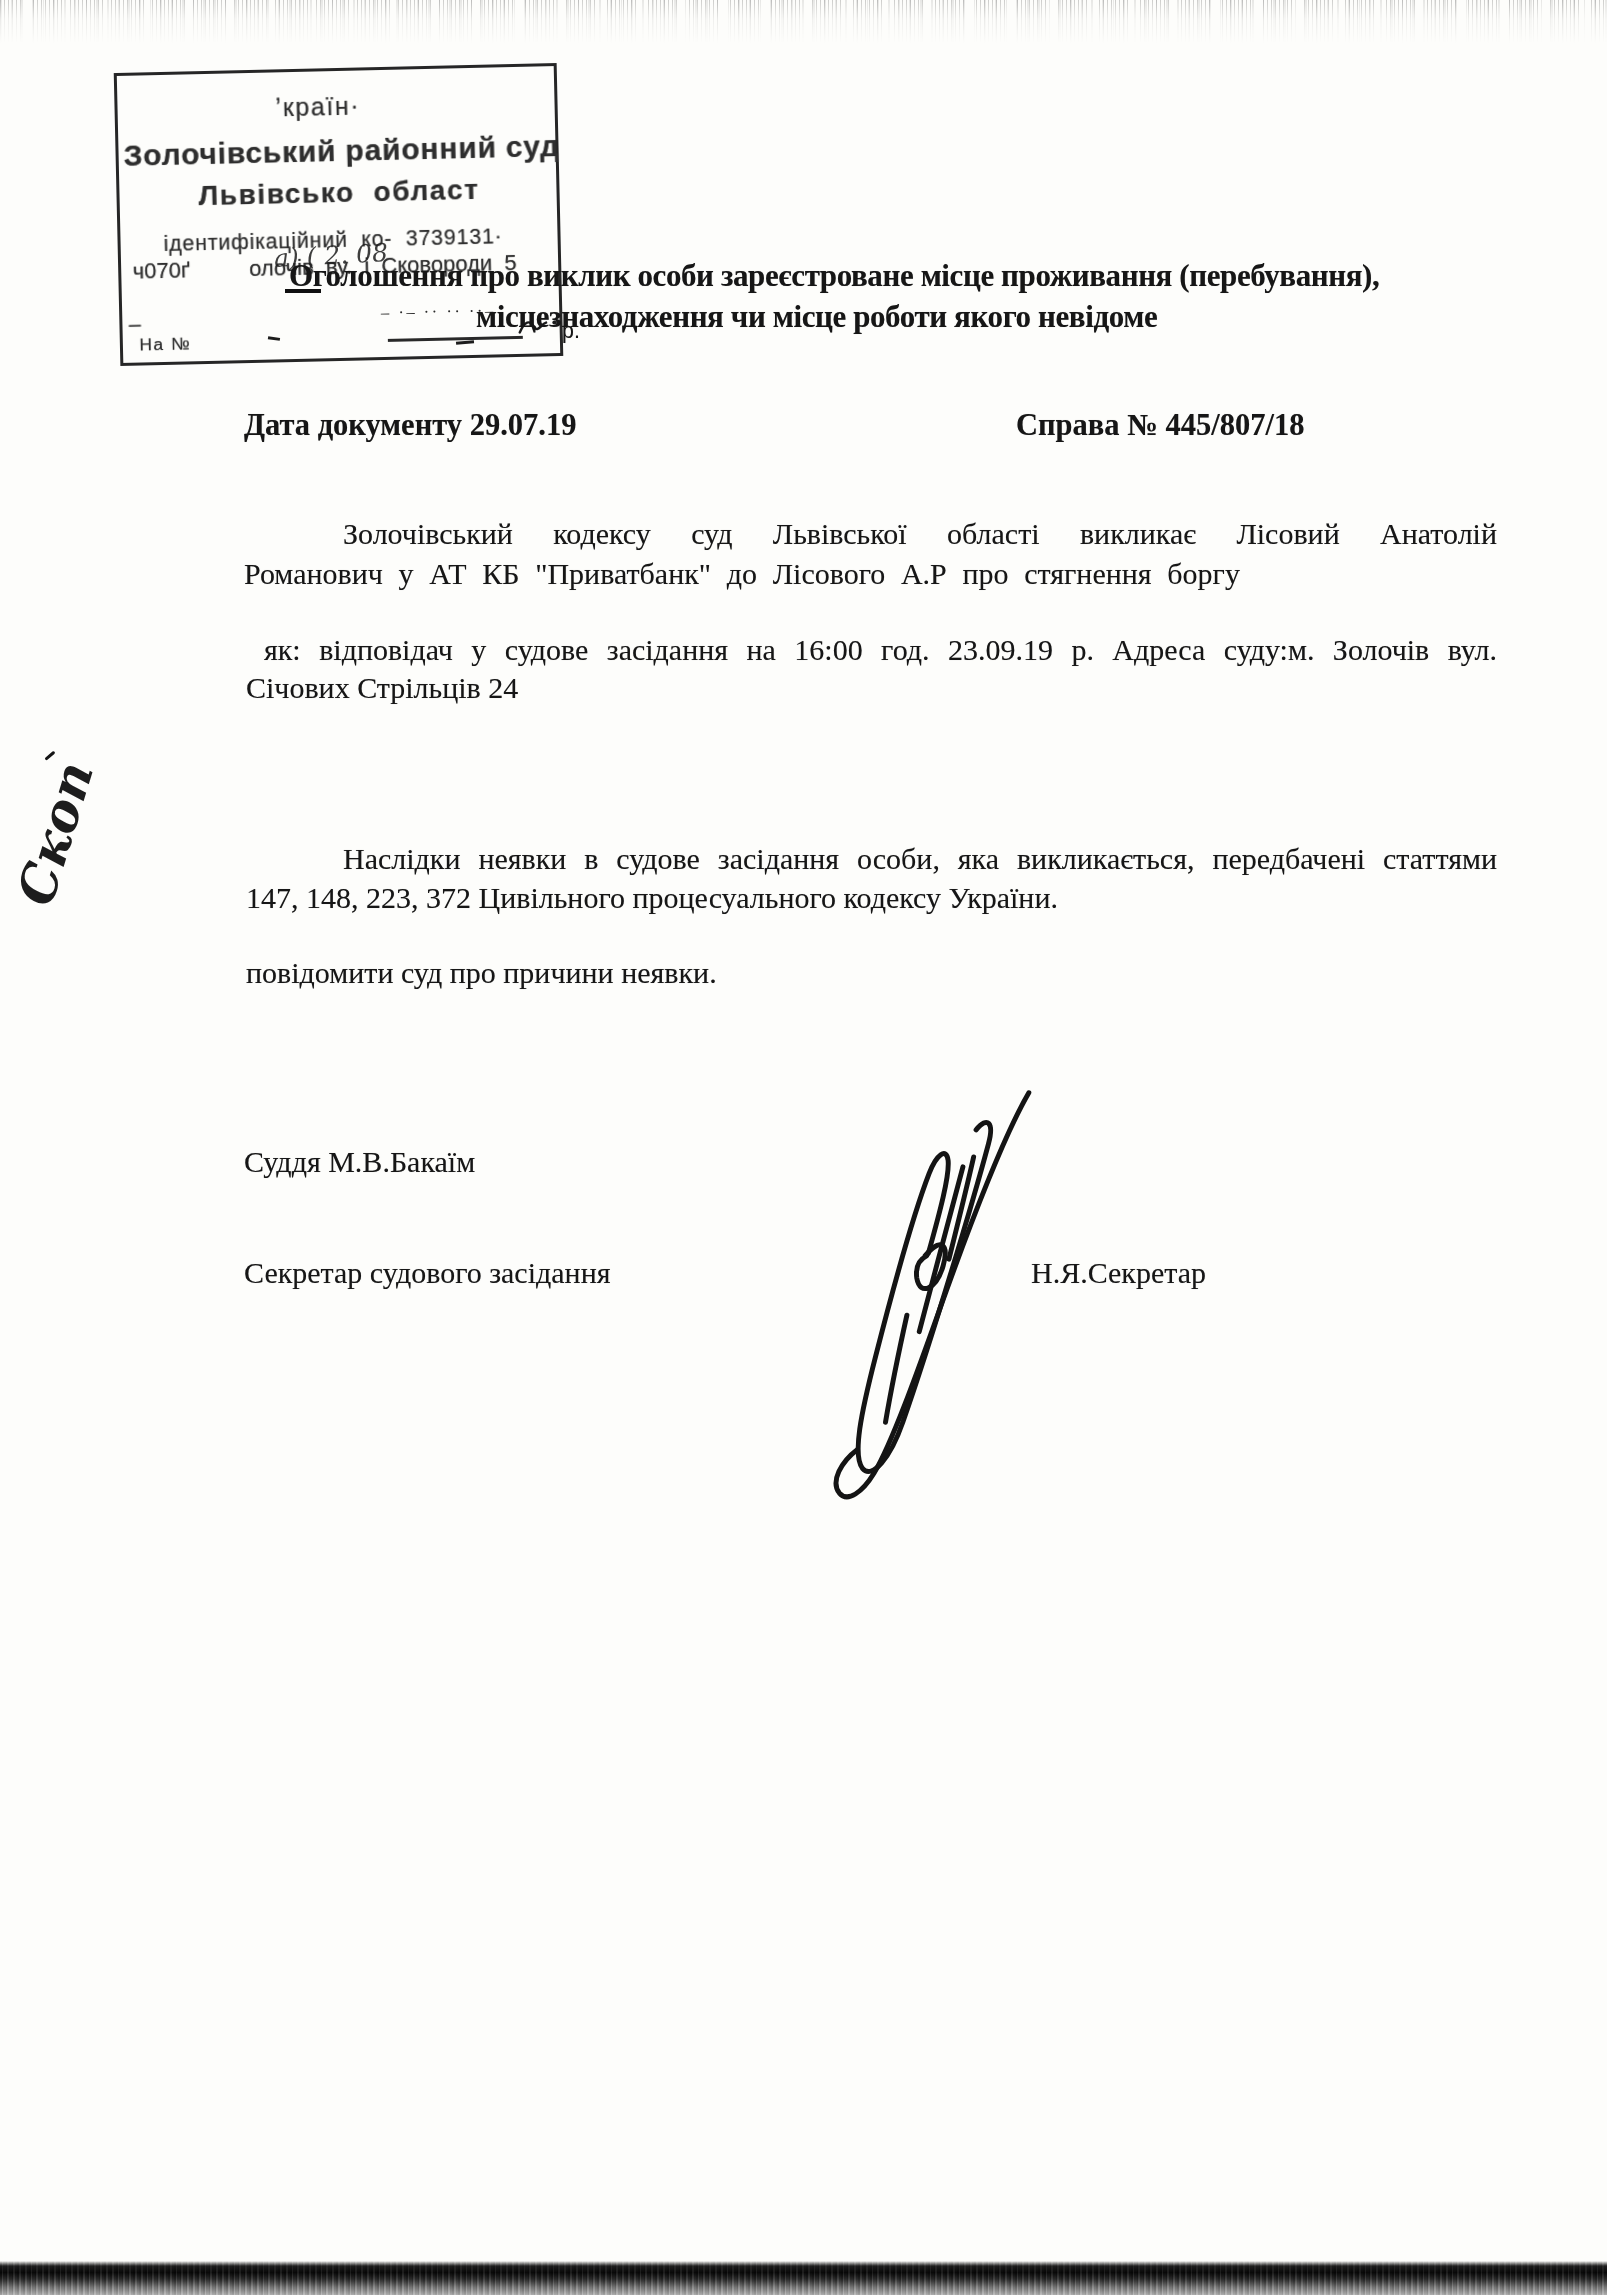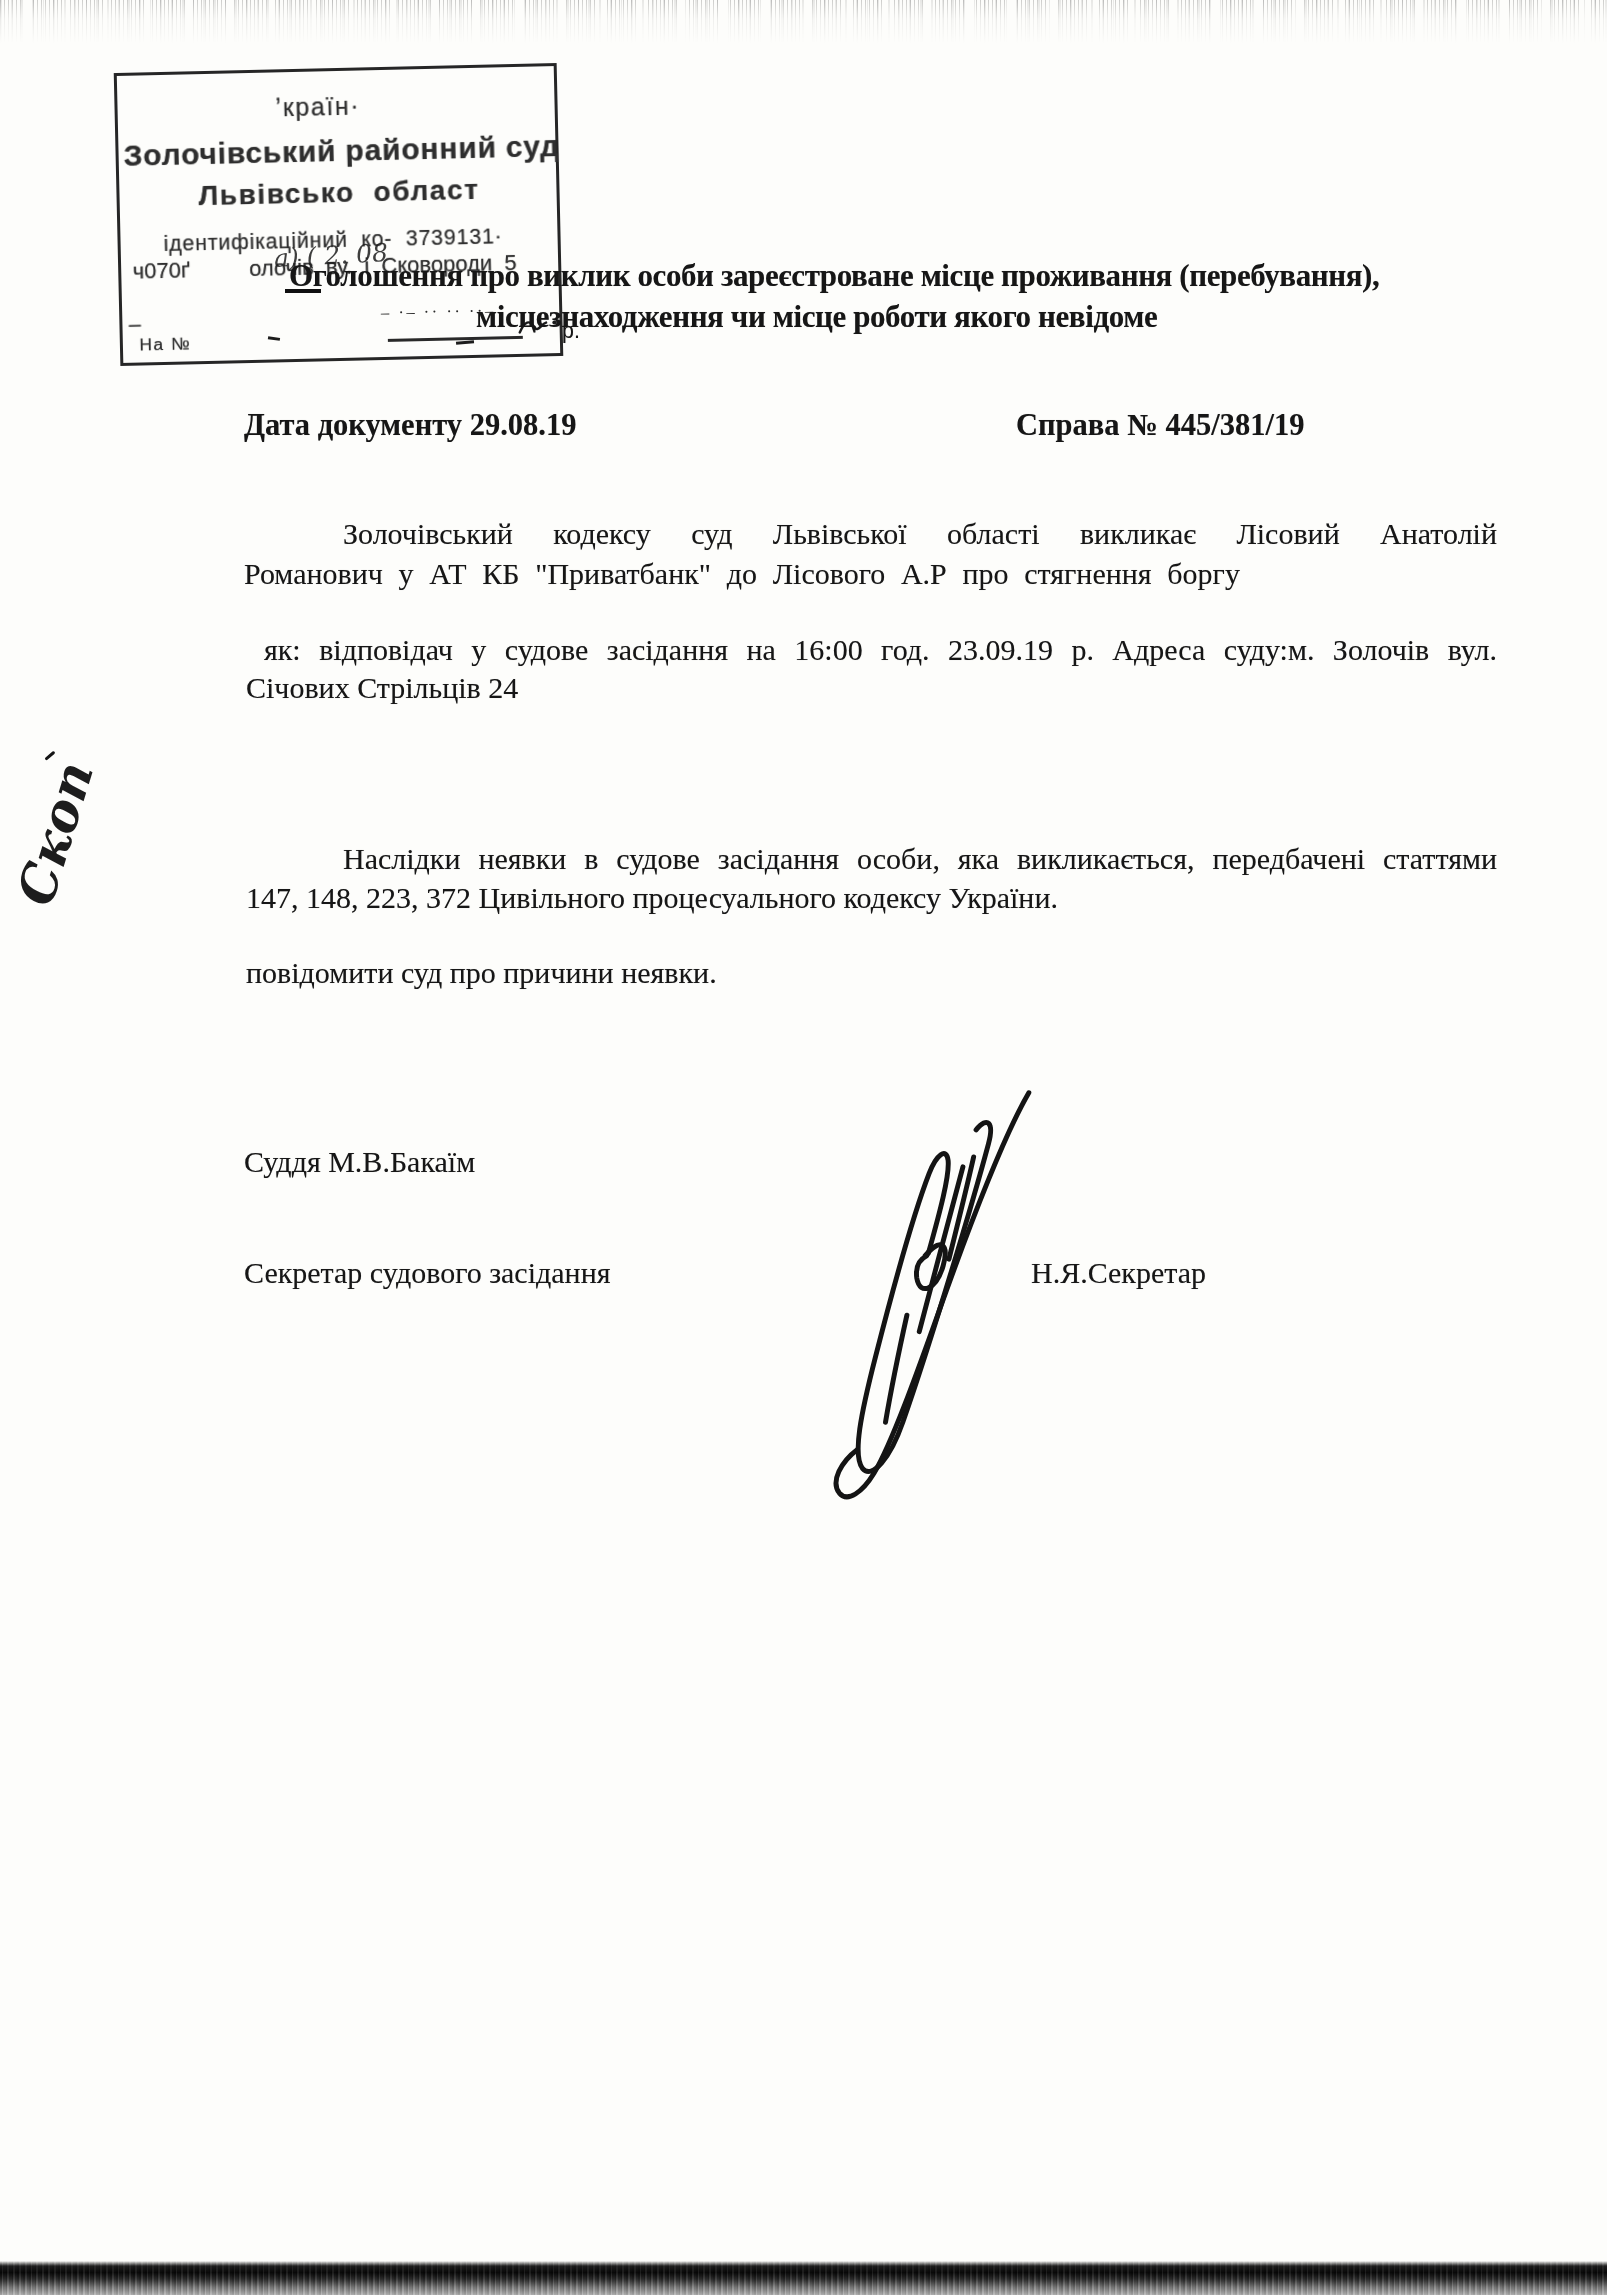--- a/index.html
+++ b/index.html
@@ -109,22 +109,22 @@
     <circle cx="44" cy="8" r="2.4" fill="#1b1b1b"></circle>
   </svg>
   <div class="mark" style="left:268px; top:337px; width:11.5px; height:2.5px; transform:rotate(8deg);"></div>
   <div class="mark" style="left:456px; top:341px; width:18px; height:2.5px; transform:rotate(-5deg);"></div>
 
   <div class="title-underline"></div>
   <div class="line b t1">Оголошення про виклик особи зареєстроване місце проживання (перебування),</div>
   <div class="smudge">– ·– ·· ·· ··–</div>
   <div class="line b t2">місцезнаходження чи місце роботи якого невідоме</div>
 
-  <div class="line b date-l">Дата документу 29.08.19</div>
-  <div class="line b case-l">Справа № 445/381/19</div>
+  <div class="line b date-l">Дата документу 29.07.19</div>
+  <div class="line b case-l">Справа № 445/807/18</div>
 
   <div class="line just p1l1">Золочівський кодексу суд Львівської області викликає Лісовий Анатолій</div>
   <div class="line p1l2">Романович у АТ КБ "Приватбанк" до Лісового А.Р про стягнення боргу</div>
 
   <div class="line just p2l1">як: відповідач у судове засідання на 16:00 год. 23.09.19 р. Адреса суду:м. Золочів вул.</div>
   <div class="line p2l2">Січових Стрільців 24</div>
 
 
   <div class="line just p3l1">Наслідки неявки в судове засідання особи, яка викликається, передбачені статтями</div>
   <div class="line p3l2">147, 148, 223, 372 Цивільного процесуального кодексу України.</div>

